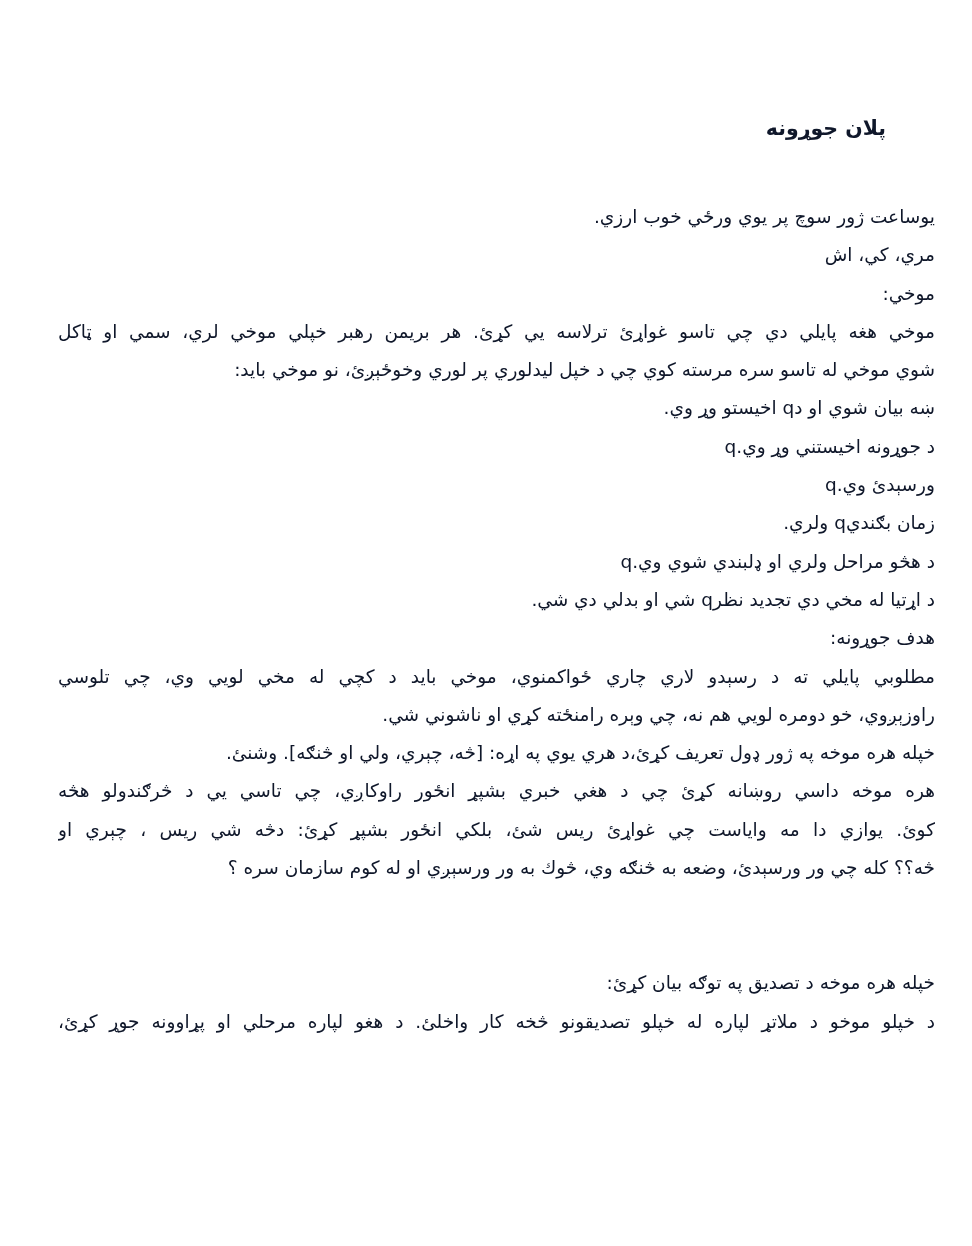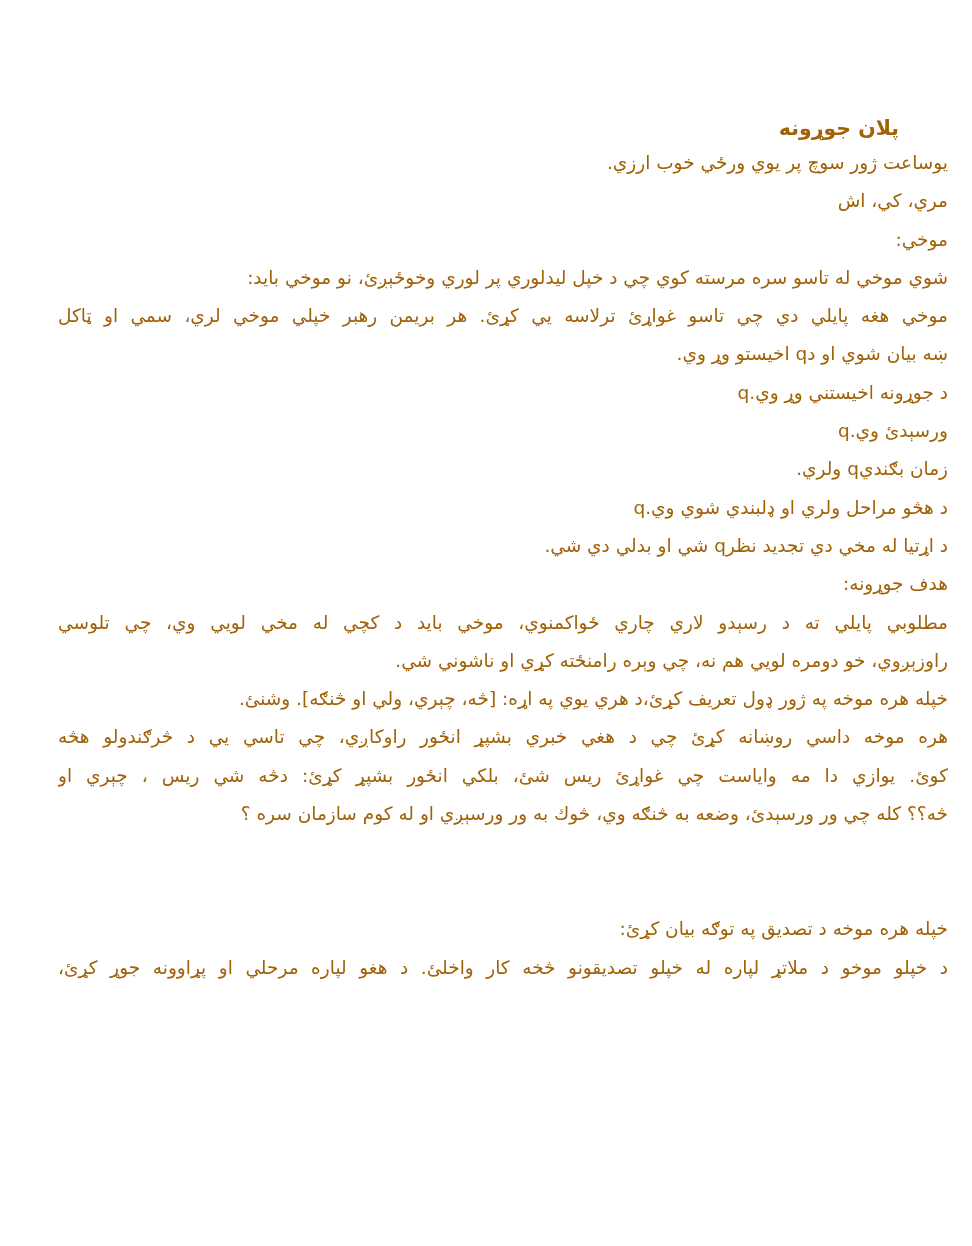--- a/index.html
+++ b/index.html
@@ -5,36 +5,37 @@
   html, body {
     margin: 0;
     padding: 0;
     background: #ffffff;
   }
   .page {
     position: relative;
     width: 972px;
     height: 1246px;
     background: #ffffff;
-    color: #a16207;
+    color: #0f172a;
     font-family: "DejaVu Sans", sans-serif;
     direction: rtl;
     box-sizing: border-box;
-    padding: 112px 24px 0 58px;
+    padding: 112px 37px 0 58px;
     overflow: hidden;
   }
   .doc-title {
     font-size: 20.5px;
     font-weight: bold;
     line-height: 32px;
     padding-right: 49px; 
     text-align: right;
     white-space: nowrap;
   }
   .doc-body {
+    margin-top: 54px;
     font-size: 18.5px;
     line-height: 38.3px;
     text-align: right;
   }
   .line {
     white-space: nowrap;
     overflow: hidden;
   }
   
   .line.full {
@@ -49,22 +50,22 @@
 <body>
 
 <div class="page">
 
   <div class="doc-title">پلان جوړونه</div>
 
   <div class="doc-body">
     <div class="line">يوساعت ژور سوچ پر يوي ورځي خوب ارزي.</div>
     <div class="line">مري، کي، اش</div>
     <div class="line">موخي:</div>
+    <div class="line full">موخي هغه پايلي دي چي تاسو غواړئ ترلاسه يي کړئ. هر بريمن رهبر خپلي موخي لري، سمي او ټاکل</div>
     <div class="line">شوي موخي له تاسو سره مرسته کوي چي د خپل ليدلوري پر لوري وخوځېږئ، نو موخي بايد:</div>
-    <div class="line full">موخي هغه پايلي دي چي تاسو غواړئ ترلاسه يي کړئ. هر بريمن رهبر خپلي موخي لري، سمي او ټاکل</div>
     <div class="line">ښه بيان شوي او دq اخيستو وړ وي.</div>
     <div class="line">د جوړونه اخيستني وړ وي.q</div>
     <div class="line">ورسېدئ وي.q</div>
     <div class="line">زمان بګنديq ولري.</div>
     <div class="line">د هڅو مراحل ولري او ډلبندي شوي وي.q</div>
     <div class="line">د اړتيا له مخي دي تجديد نظرq شي او بدلي دي شي.</div>
     <div class="line">هدف جوړونه:</div>
     <div class="line full">مطلوبي پايلي ته د رسېدو لاري چاري ځواکمنوي، موخي بايد د کچي له مخي لويي وي، چي تلوسي</div>
     <div class="line">راوزېږوي، خو دومره لويي هم نه، چي وېره رامنځته کړي او ناشوني شي.</div>
     <div class="line">خپله هره موخه په ژور ډول تعريف کړئ،د هري يوي په اړه: [څه، چېري، ولي او څنګه]. وشنئ.</div>

